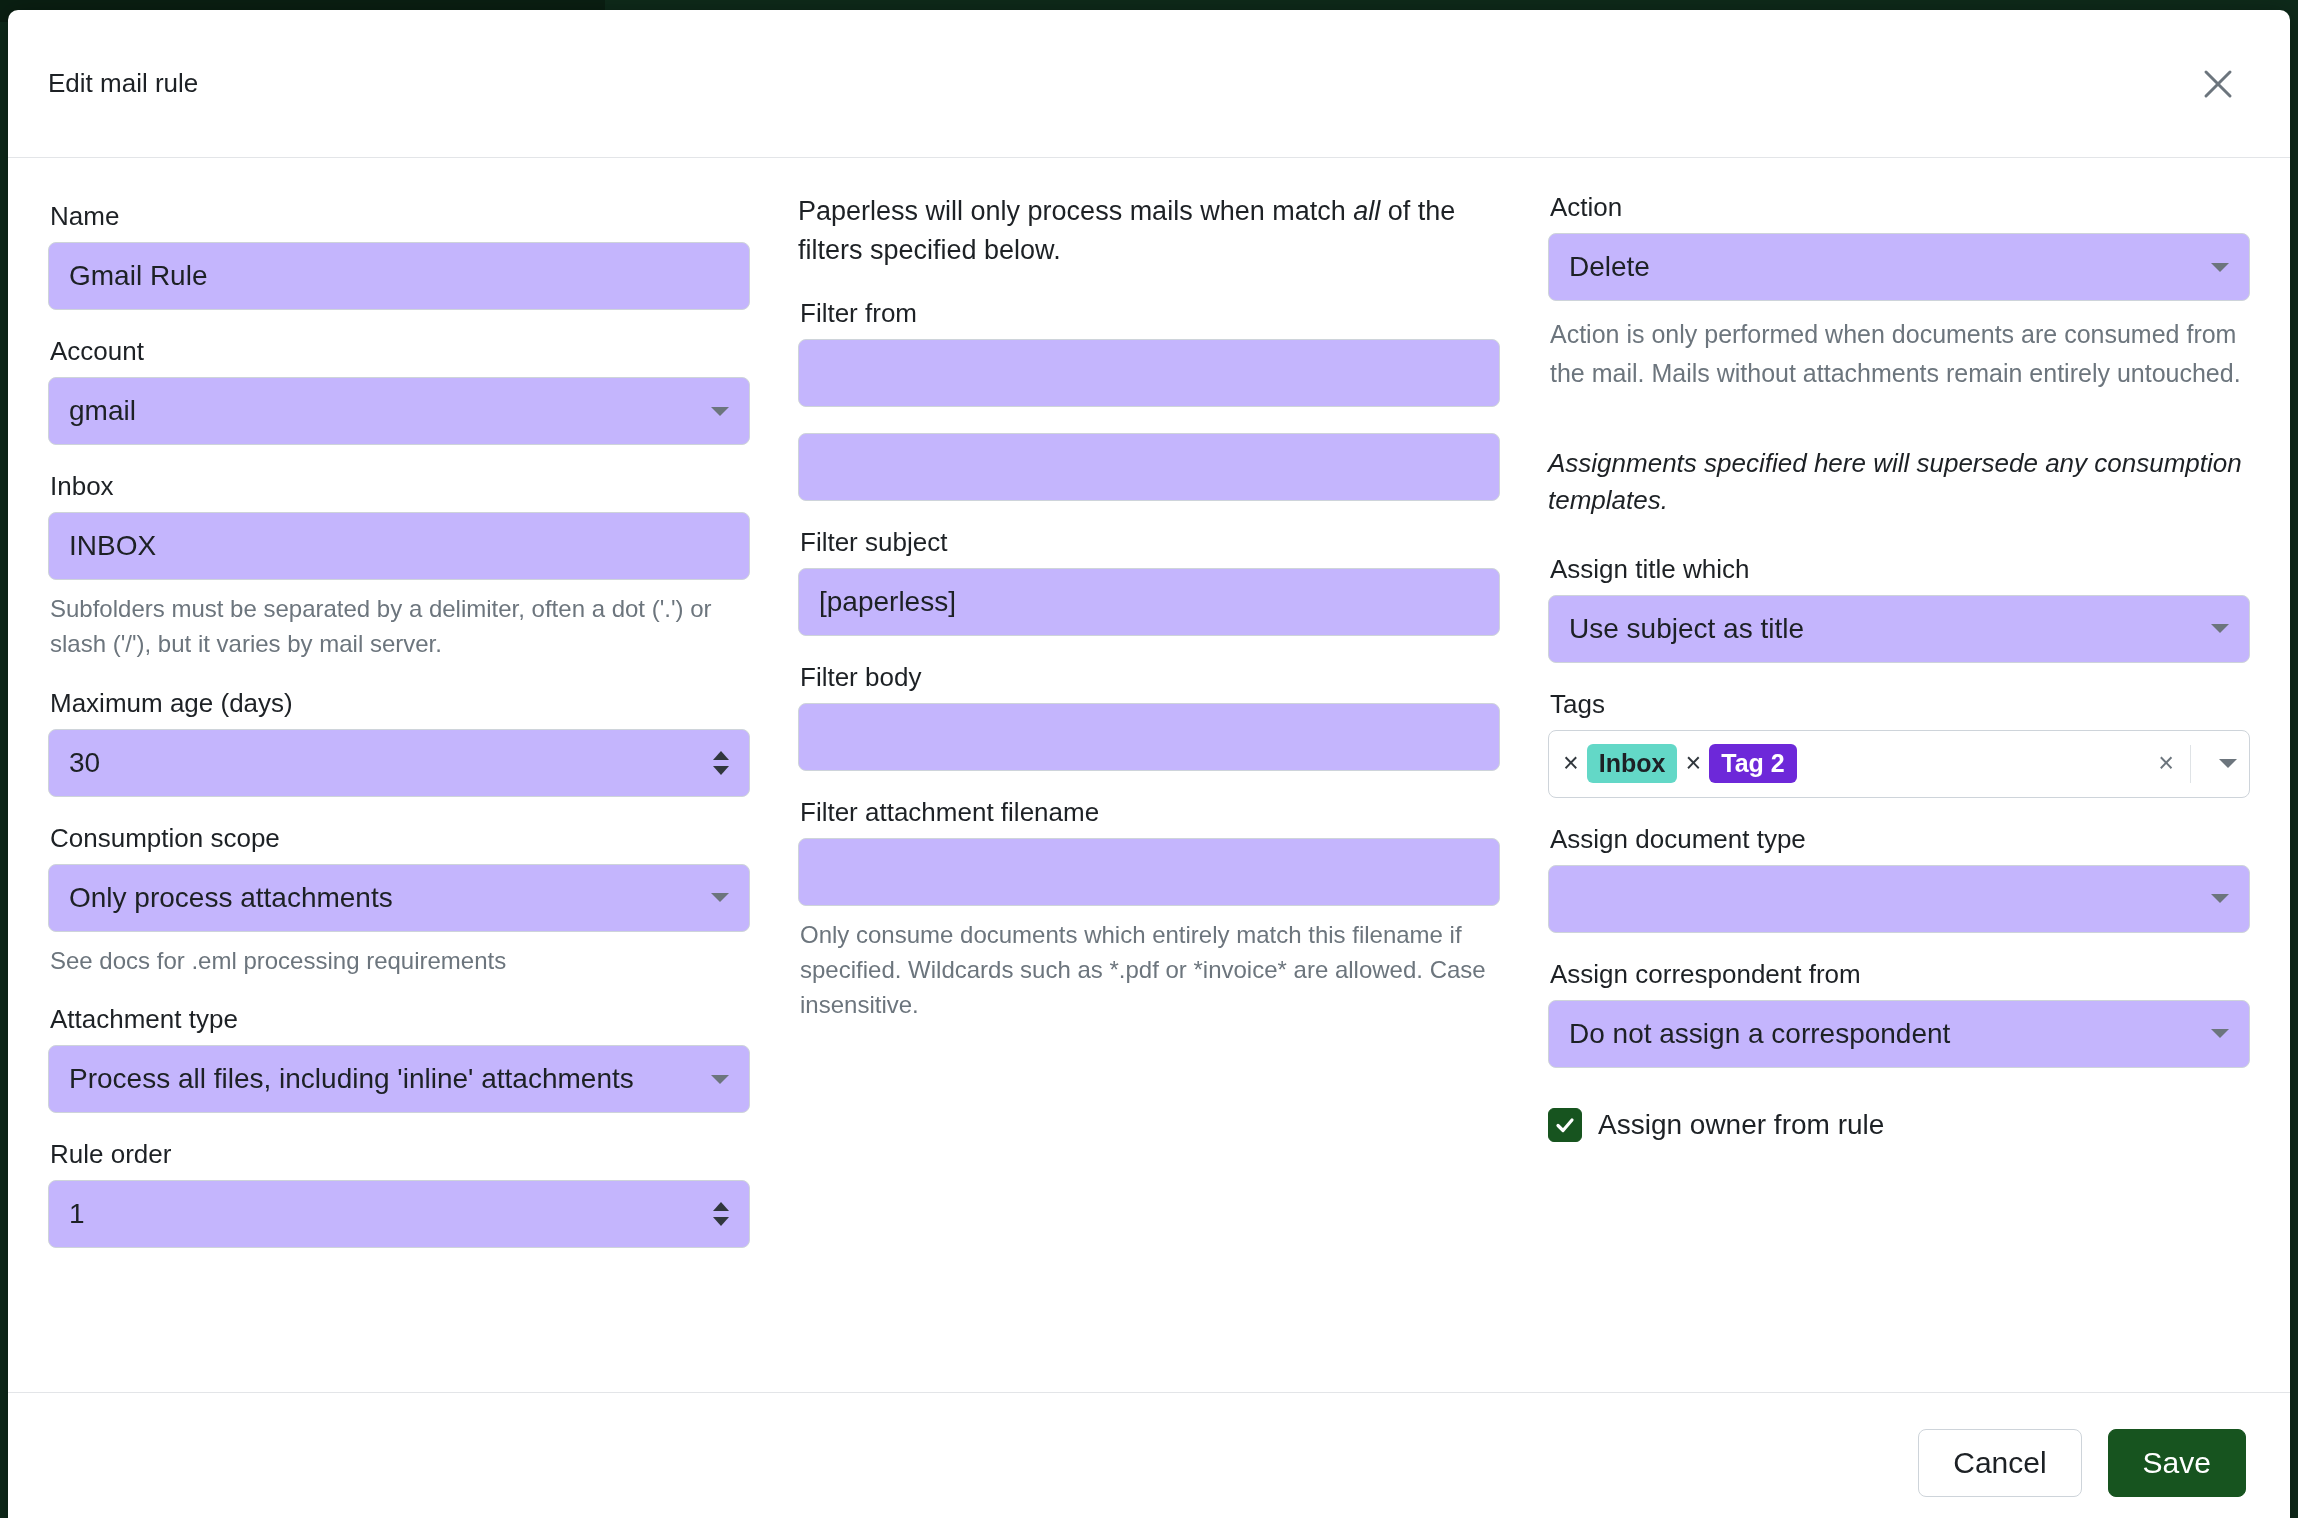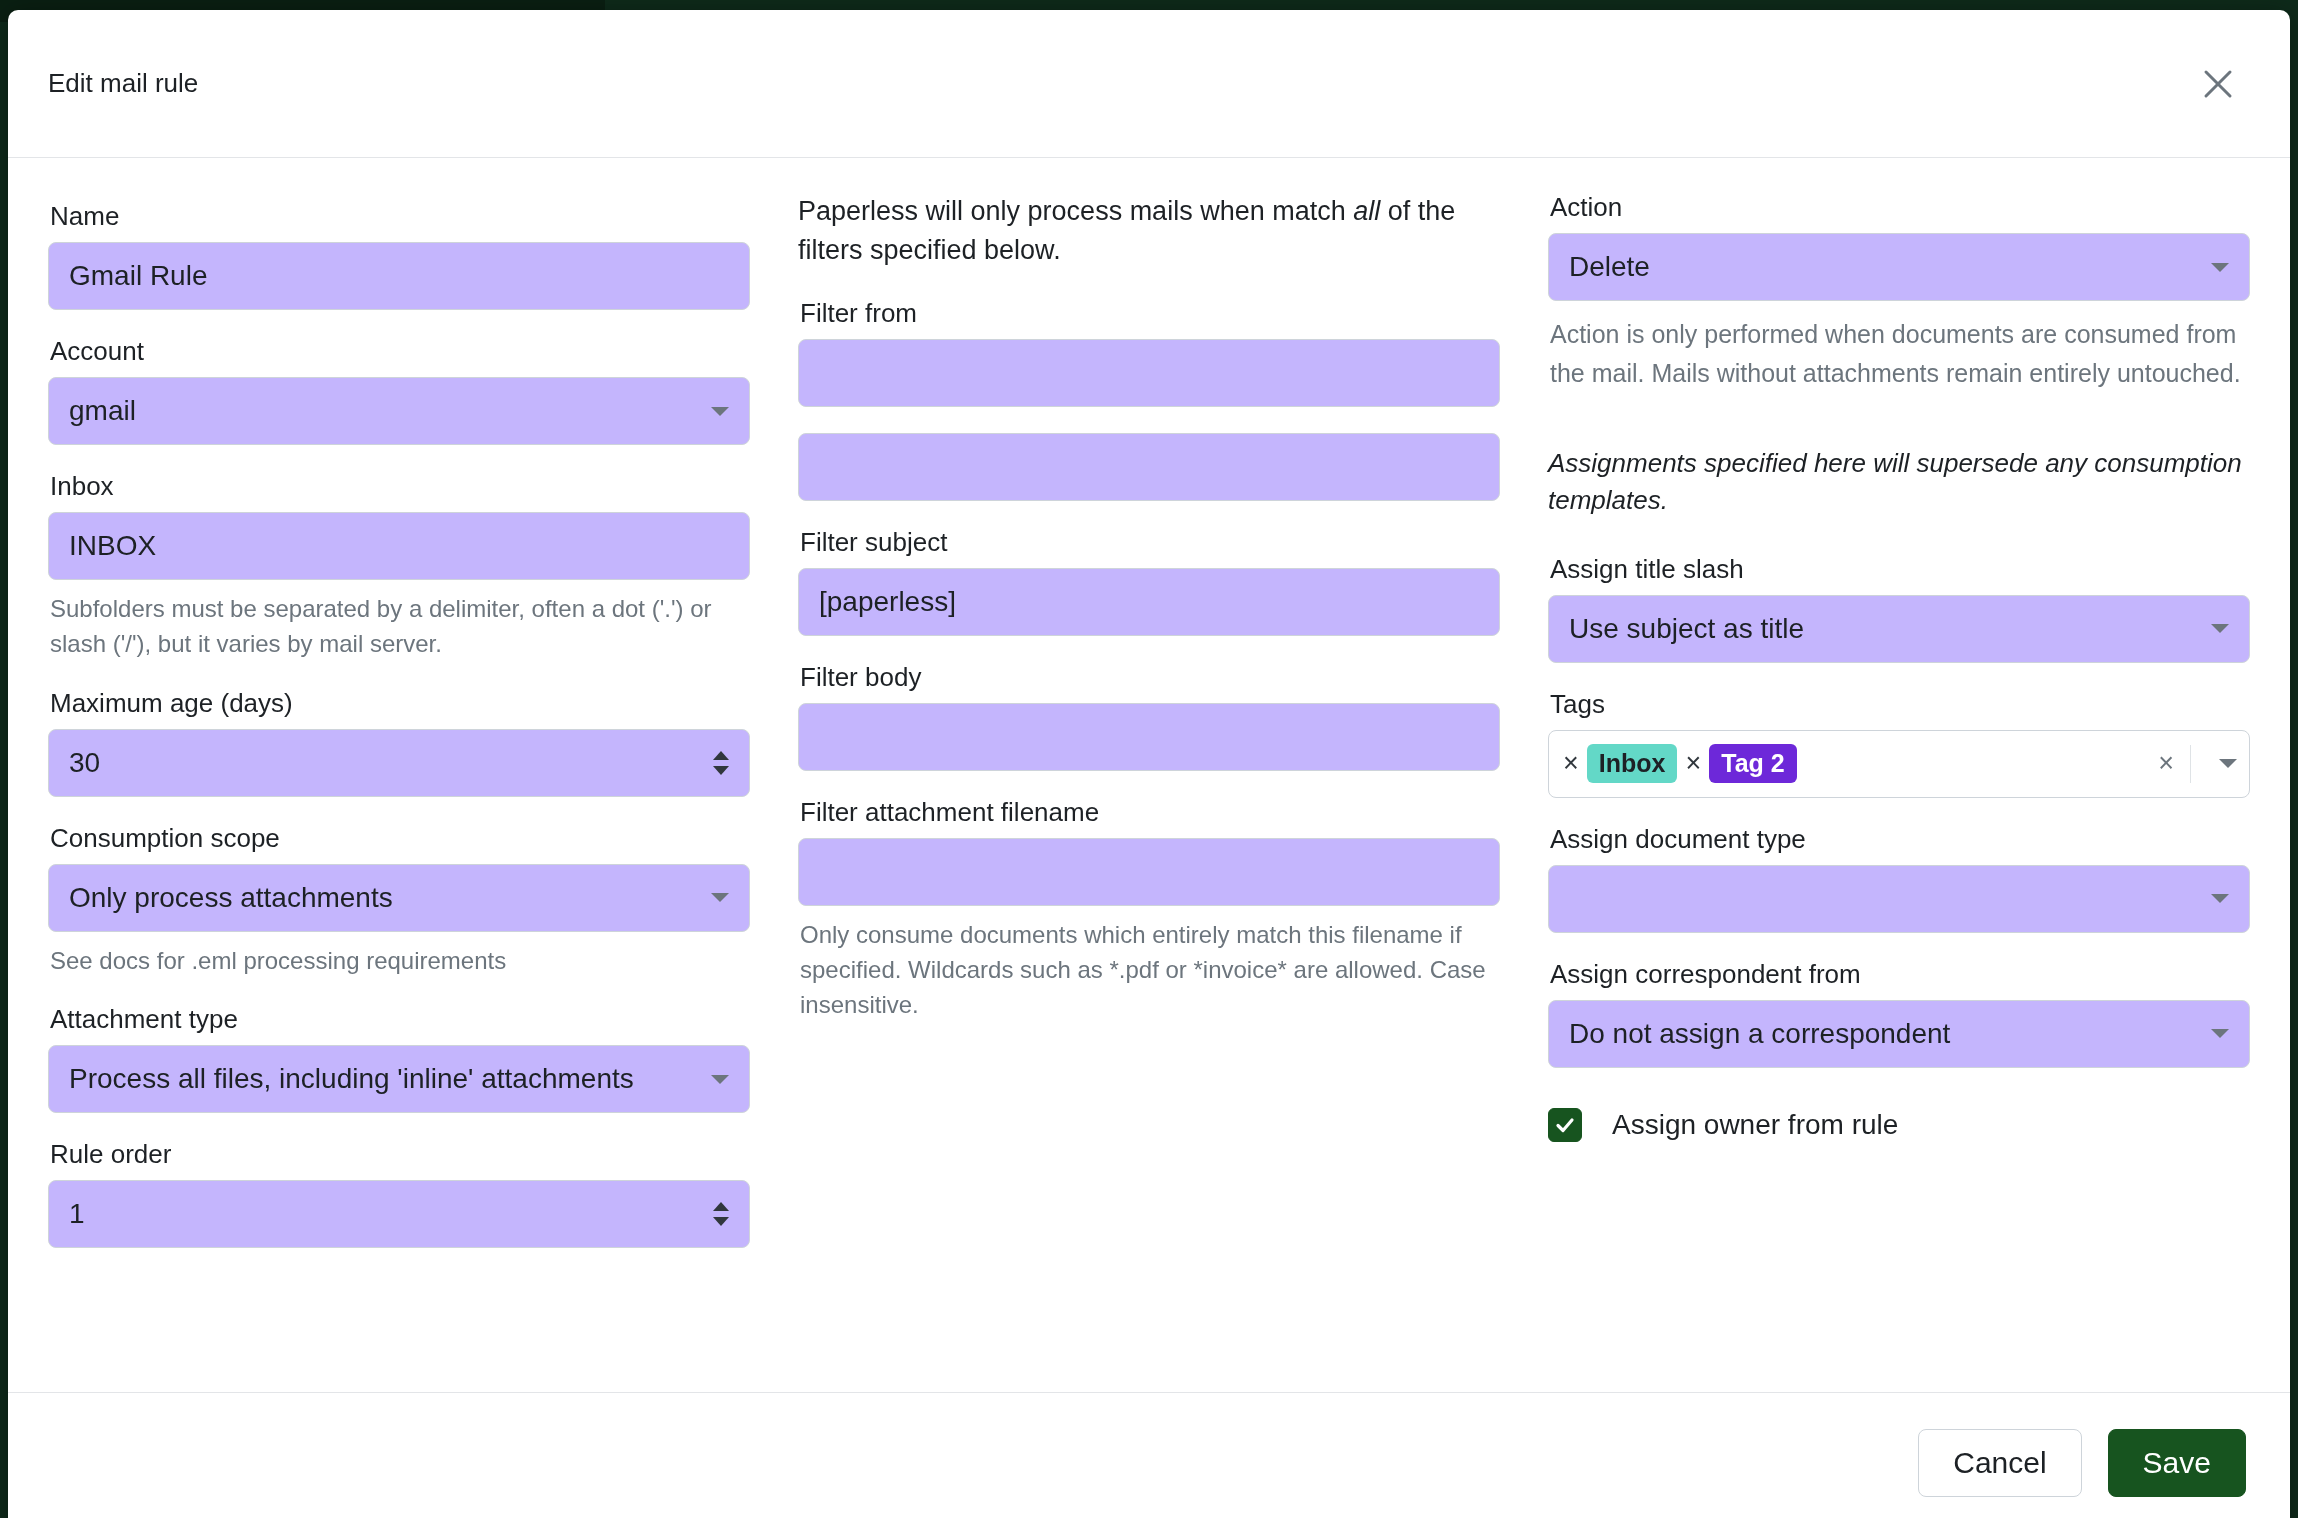--- a/index.html
+++ b/index.html
@@ -150,21 +150,21 @@
     padding: 5px 12px;
     font-size: 25px;
     font-weight: bold;
     color: #1d2125;
   }
   .tags-spacer { flex: 1; }
   .tags-clear { font-size: 27px; color: #6c757d; margin-right: 4px; cursor: pointer; }
   .tags-sep { width: 1px; height: 38px; background: #dfe3e6; margin: 0 10px 0 4px; }
 
   
-  .check-row { display: flex; align-items: center; gap: 30px; margin-top: 40px; }
+  .check-row { display: flex; align-items: center; gap: 16px; margin-top: 40px; }
   .checkbox {
     width: 34px; height: 34px; border-radius: 6px;
     background: #17541f; border: 1px solid #17541f;
     display: flex; align-items: center; justify-content: center;
   }
   .checkbox svg { display: block; }
   .check-label { font-size: 28px; color: #1d2125; }
 
   .modal-footer {
     position: absolute; left: 0; right: 0; bottom: 0;
@@ -325,21 +325,21 @@
         <div class="control">
           <span class="val">Delete</span>
           <span class="caret"></span>
         </div>
         <div class="help-right">Action is only performed when documents are consumed from the mail. Mails without attachments remain entirely untouched.</div>
       </div>
 
       <div class="note-italic">Assignments specified here will supersede any consumption templates.</div>
 
       <div>
-        <span class="field-label">Assign title slash</span>
+        <span class="field-label">Assign title which</span>
         <div class="control">
           <span class="val">Use subject as title</span>
           <span class="caret"></span>
         </div>
       </div>
 
       <div class="gap">
         <span class="field-label">Tags</span>
         <div class="tags-control">
           <span class="tag-item">

